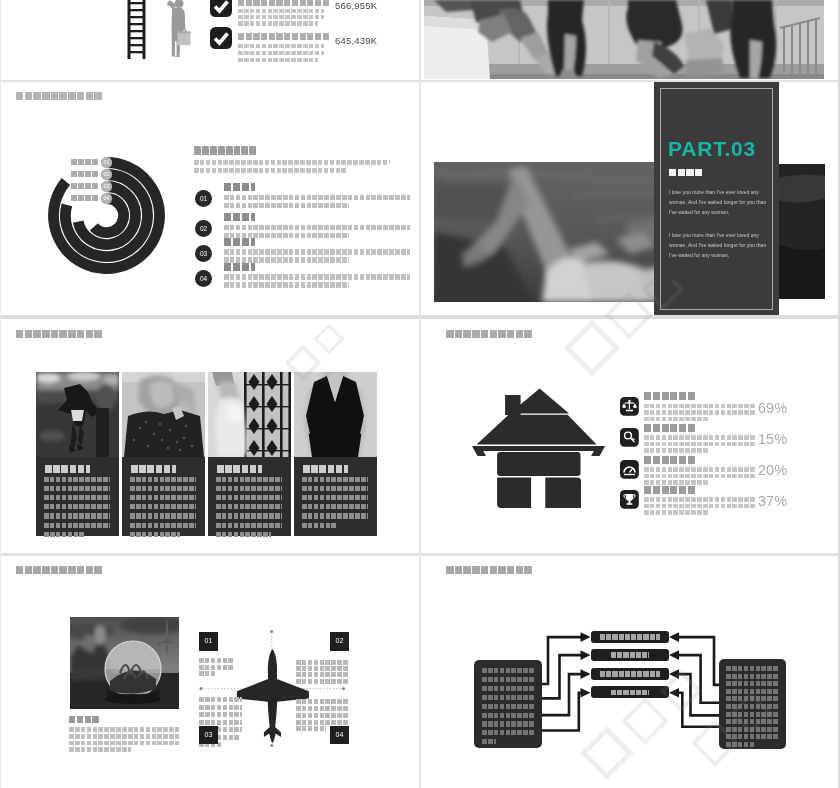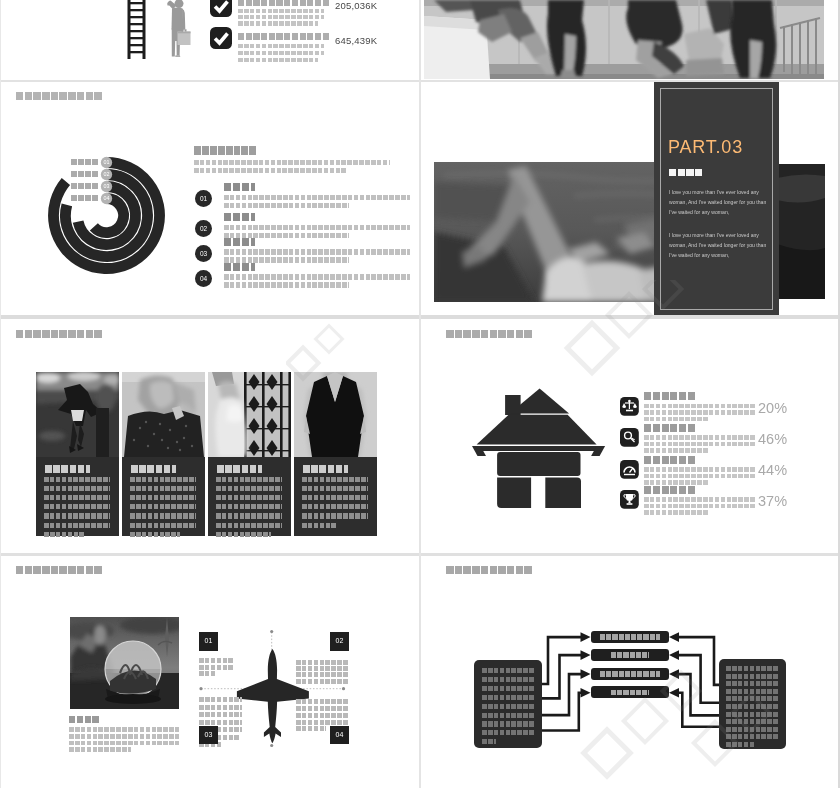--- a/index.html
+++ b/index.html
@@ -45,21 +45,21 @@
 </svg>
 
 <svg class="a" style="left:209px;top:-5px" width="23" height="23" viewBox="0 0 23 23">
 <rect x="0" y="0" width="22" height="22" rx="5.5" fill="#1e1e1e"></rect>
 <path d="M5 11.5 L9.5 16 L17.5 6.5" stroke="#fff" stroke-width="3.6" fill="none"></path>
 </svg>
 <i class="k" style="left:237px;top:0;width:91px;height:6px;color:#aeaeae;--a:6.2px;--b:7.7px"></i>
 <i class="k" style="left:237px;top:8.5px;width:86px;height:4.6px;color:#c4c4c4"></i>
 <i class="k" style="left:237px;top:14.8px;width:86px;height:4.6px;color:#c4c4c4"></i>
 <i class="k" style="left:237px;top:21.1px;width:80px;height:4.6px;color:#c4c4c4"></i>
-<div class="a" style="left:334px;top:0;width:70px;font-size:9.5px;color:#474747;letter-spacing:.2px">205,036K</div>
+<div class="a" style="left:334px;top:0;width:70px;font-size:9.5px;color:#474747;letter-spacing:.2px">566,955K</div>
 
 <svg class="a" style="left:209px;top:27px" width="23" height="23" viewBox="0 0 23 23">
 <rect x="0" y="0" width="22" height="22" rx="5.5" fill="#1e1e1e"></rect>
 <path d="M5 11.5 L9.5 16 L17.5 6.5" stroke="#fff" stroke-width="3.6" fill="none"></path>
 </svg>
 <i class="k" style="left:237px;top:32.5px;width:91px;height:7px;color:#aeaeae;--a:6.2px;--b:7.7px"></i>
 <i class="k" style="left:237px;top:43.5px;width:86px;height:4.6px;color:#c4c4c4"></i>
 <i class="k" style="left:237px;top:50.5px;width:86px;height:4.6px;color:#c4c4c4"></i>
 <i class="k" style="left:237px;top:57.5px;width:80px;height:4.6px;color:#c4c4c4"></i>
 <div class="a" style="left:334px;top:35px;width:70px;font-size:9.5px;color:#474747;letter-spacing:.2px">645,439K</div>
@@ -227,21 +227,21 @@
 </svg>
 
 <svg class="a" style="left:356px;top:82.5px" width="48" height="135" viewBox="0 0 48 135">
 <rect width="48" height="135" fill="#242424"></rect>
 <path d="M0,14 Q24,8 48,12 L48,34 Q24,42 0,36 Z" fill="#383838"></path>
 <path d="M0,80 Q30,90 48,84 L48,135 L0,135 Z" fill="#181818"></path>
 </svg>
 
 <div class="a" style="left:233px;top:0;width:125px;height:234.5px;background:#3b3b3b">
 <div class="a" style="left:6px;top:6px;width:113px;height:222px;border:1px solid #a9a9a9"></div>
-<div class="a" style="left:14px;top:55px;font-size:18px;color:#fdba74;letter-spacing:0.8px;font-weight:400">PART.03</div>
+<div class="a" style="left:14px;top:55px;font-size:21px;color:#14b8a6;letter-spacing:0.8px;font-weight:700">PART.03</div>
 
 <i class="k" style="left:15px;top:87px;width:33px;height:7.5px;color:#f5f5f5;--a:7.3px;--b:8.6px"></i>
 <div class="a" style="left:15px;top:105px;width:108px;font-size:5.1px;line-height:10.4px;color:#cbcbcb">I love you more than I've ever loved any<br>woman, And I've waited longer for you than<br>I've waited for any woman,</div>
 <div class="a" style="left:15px;top:148px;width:108px;font-size:5.1px;line-height:10.4px;color:#cbcbcb">I love you more than I've ever loved any<br>woman, And I've waited longer for you than<br>I've waited for any woman,</div>
 </div>
 </div>
 
 <div class="a" style="left:0;top:315px;width:840px;height:4px;background:#dcdcdc"></div>
 
 <div class="a" id="r3l" style="left:1px;top:319px;width:418px;height:234px">
@@ -406,44 +406,44 @@
           <path d="M4,6 l-1.8,4 a2.4,2 0 0 0 4,0 Z" fill="#fff" stroke="none"></path>
           <path d="M14.8,6 l-1.8,4 a2.4,2 0 0 0 4,0 Z" fill="#fff" stroke="none"></path>
           <path d="M6,13.5 L13,13.5" stroke-width="1.6"></path>
         </g>
 <circle cx="9.4" cy="4" r="1.3" fill="#fff"></circle>
 </svg>
 <i class="k" style="left:223px;top:73px;width:52px;height:8px;color:#9c9c9c;--a:7px;--b:8.8px"></i>
 <i class="k" style="left:223px;top:84.5px;width:112px;height:4.6px;color:#c6c6c6"></i>
 <i class="k" style="left:223px;top:91px;width:112px;height:4.6px;color:#c6c6c6"></i>
 <i class="k" style="left:223px;top:97.5px;width:64px;height:4.6px;color:#c6c6c6"></i>
-<div class="a" style="left:337px;top:80.7px;font-size:14.5px;color:#a9a9a9">20%</div>
+<div class="a" style="left:337px;top:80.7px;font-size:14.5px;color:#a9a9a9">69%</div>
 
 <svg class="a" style="left:198.8px;top:109.3px" width="19" height="19" viewBox="0 0 19 19">
 <rect width="18.8" height="18.8" rx="4.5" fill="#1f1f1f"></rect>
 <circle cx="8" cy="7.5" r="3.4" stroke="#fff" stroke-width="1.4" fill="none"></circle>
 <path d="M10.5,10 L14.5,14 M13,12.5 l1.5,-1.2 M11.8,11.4 l1.4,-1.2" stroke="#fff" stroke-width="1.3" fill="none"></path>
 </svg>
 <i class="k" style="left:223px;top:104.5px;width:52px;height:8px;color:#9c9c9c;--a:7px;--b:8.8px"></i>
 <i class="k" style="left:223px;top:116px;width:112px;height:4.6px;color:#c6c6c6"></i>
 <i class="k" style="left:223px;top:122.5px;width:112px;height:4.6px;color:#c6c6c6"></i>
 <i class="k" style="left:223px;top:129px;width:64px;height:4.6px;color:#c6c6c6"></i>
-<div class="a" style="left:337px;top:112px;font-size:14.5px;color:#a9a9a9">46%</div>
+<div class="a" style="left:337px;top:112px;font-size:14.5px;color:#a9a9a9">15%</div>
 
 <svg class="a" style="left:198.8px;top:141.2px" width="19" height="19" viewBox="0 0 19 19">
 <rect width="18.8" height="18.8" rx="4.5" fill="#1f1f1f"></rect>
 <path d="M4,12.5 a5.5,5.5 0 0 1 11,0" stroke="#fff" stroke-width="1.6" fill="none"></path>
 <path d="M9.5,12.5 L12.8,8.2" stroke="#fff" stroke-width="1.3"></path>
 <path d="M4,14.5 L15,14.5" stroke="#fff" stroke-width="1.4"></path>
 </svg>
 <i class="k" style="left:223px;top:136.5px;width:52px;height:8px;color:#9c9c9c;--a:7px;--b:8.8px"></i>
 <i class="k" style="left:223px;top:148px;width:112px;height:4.6px;color:#c6c6c6"></i>
 <i class="k" style="left:223px;top:154.5px;width:112px;height:4.6px;color:#c6c6c6"></i>
 <i class="k" style="left:223px;top:161px;width:64px;height:4.6px;color:#c6c6c6"></i>
-<div class="a" style="left:337px;top:142.9px;font-size:14.5px;color:#a9a9a9">44%</div>
+<div class="a" style="left:337px;top:142.9px;font-size:14.5px;color:#a9a9a9">20%</div>
 
 <svg class="a" style="left:198.8px;top:171px" width="19" height="19" viewBox="0 0 19 19">
 <rect width="18.8" height="18.8" rx="4.5" fill="#1f1f1f"></rect>
 <path d="M6,4 h7 v3.5 a3.5,3.5 0 0 1 -7,0 Z" fill="#fff"></path>
 <path d="M6,4.8 h-2 a2.6,2.6 0 0 0 2.4,3.4 M13,4.8 h2 a2.6,2.6 0 0 1 -2.4,3.4" stroke="#fff" stroke-width="1" fill="none"></path>
 <path d="M8.7,11 h1.6 l0.4,2 h-2.4 Z" fill="#fff"></path>
 <rect x="6.6" y="13.2" width="5.8" height="1.6" fill="#fff"></rect>
 </svg>
 <i class="k" style="left:223px;top:166.5px;width:52px;height:8px;color:#9c9c9c;--a:7px;--b:8.8px"></i>
 <i class="k" style="left:223px;top:178px;width:112px;height:4.6px;color:#c6c6c6"></i>

